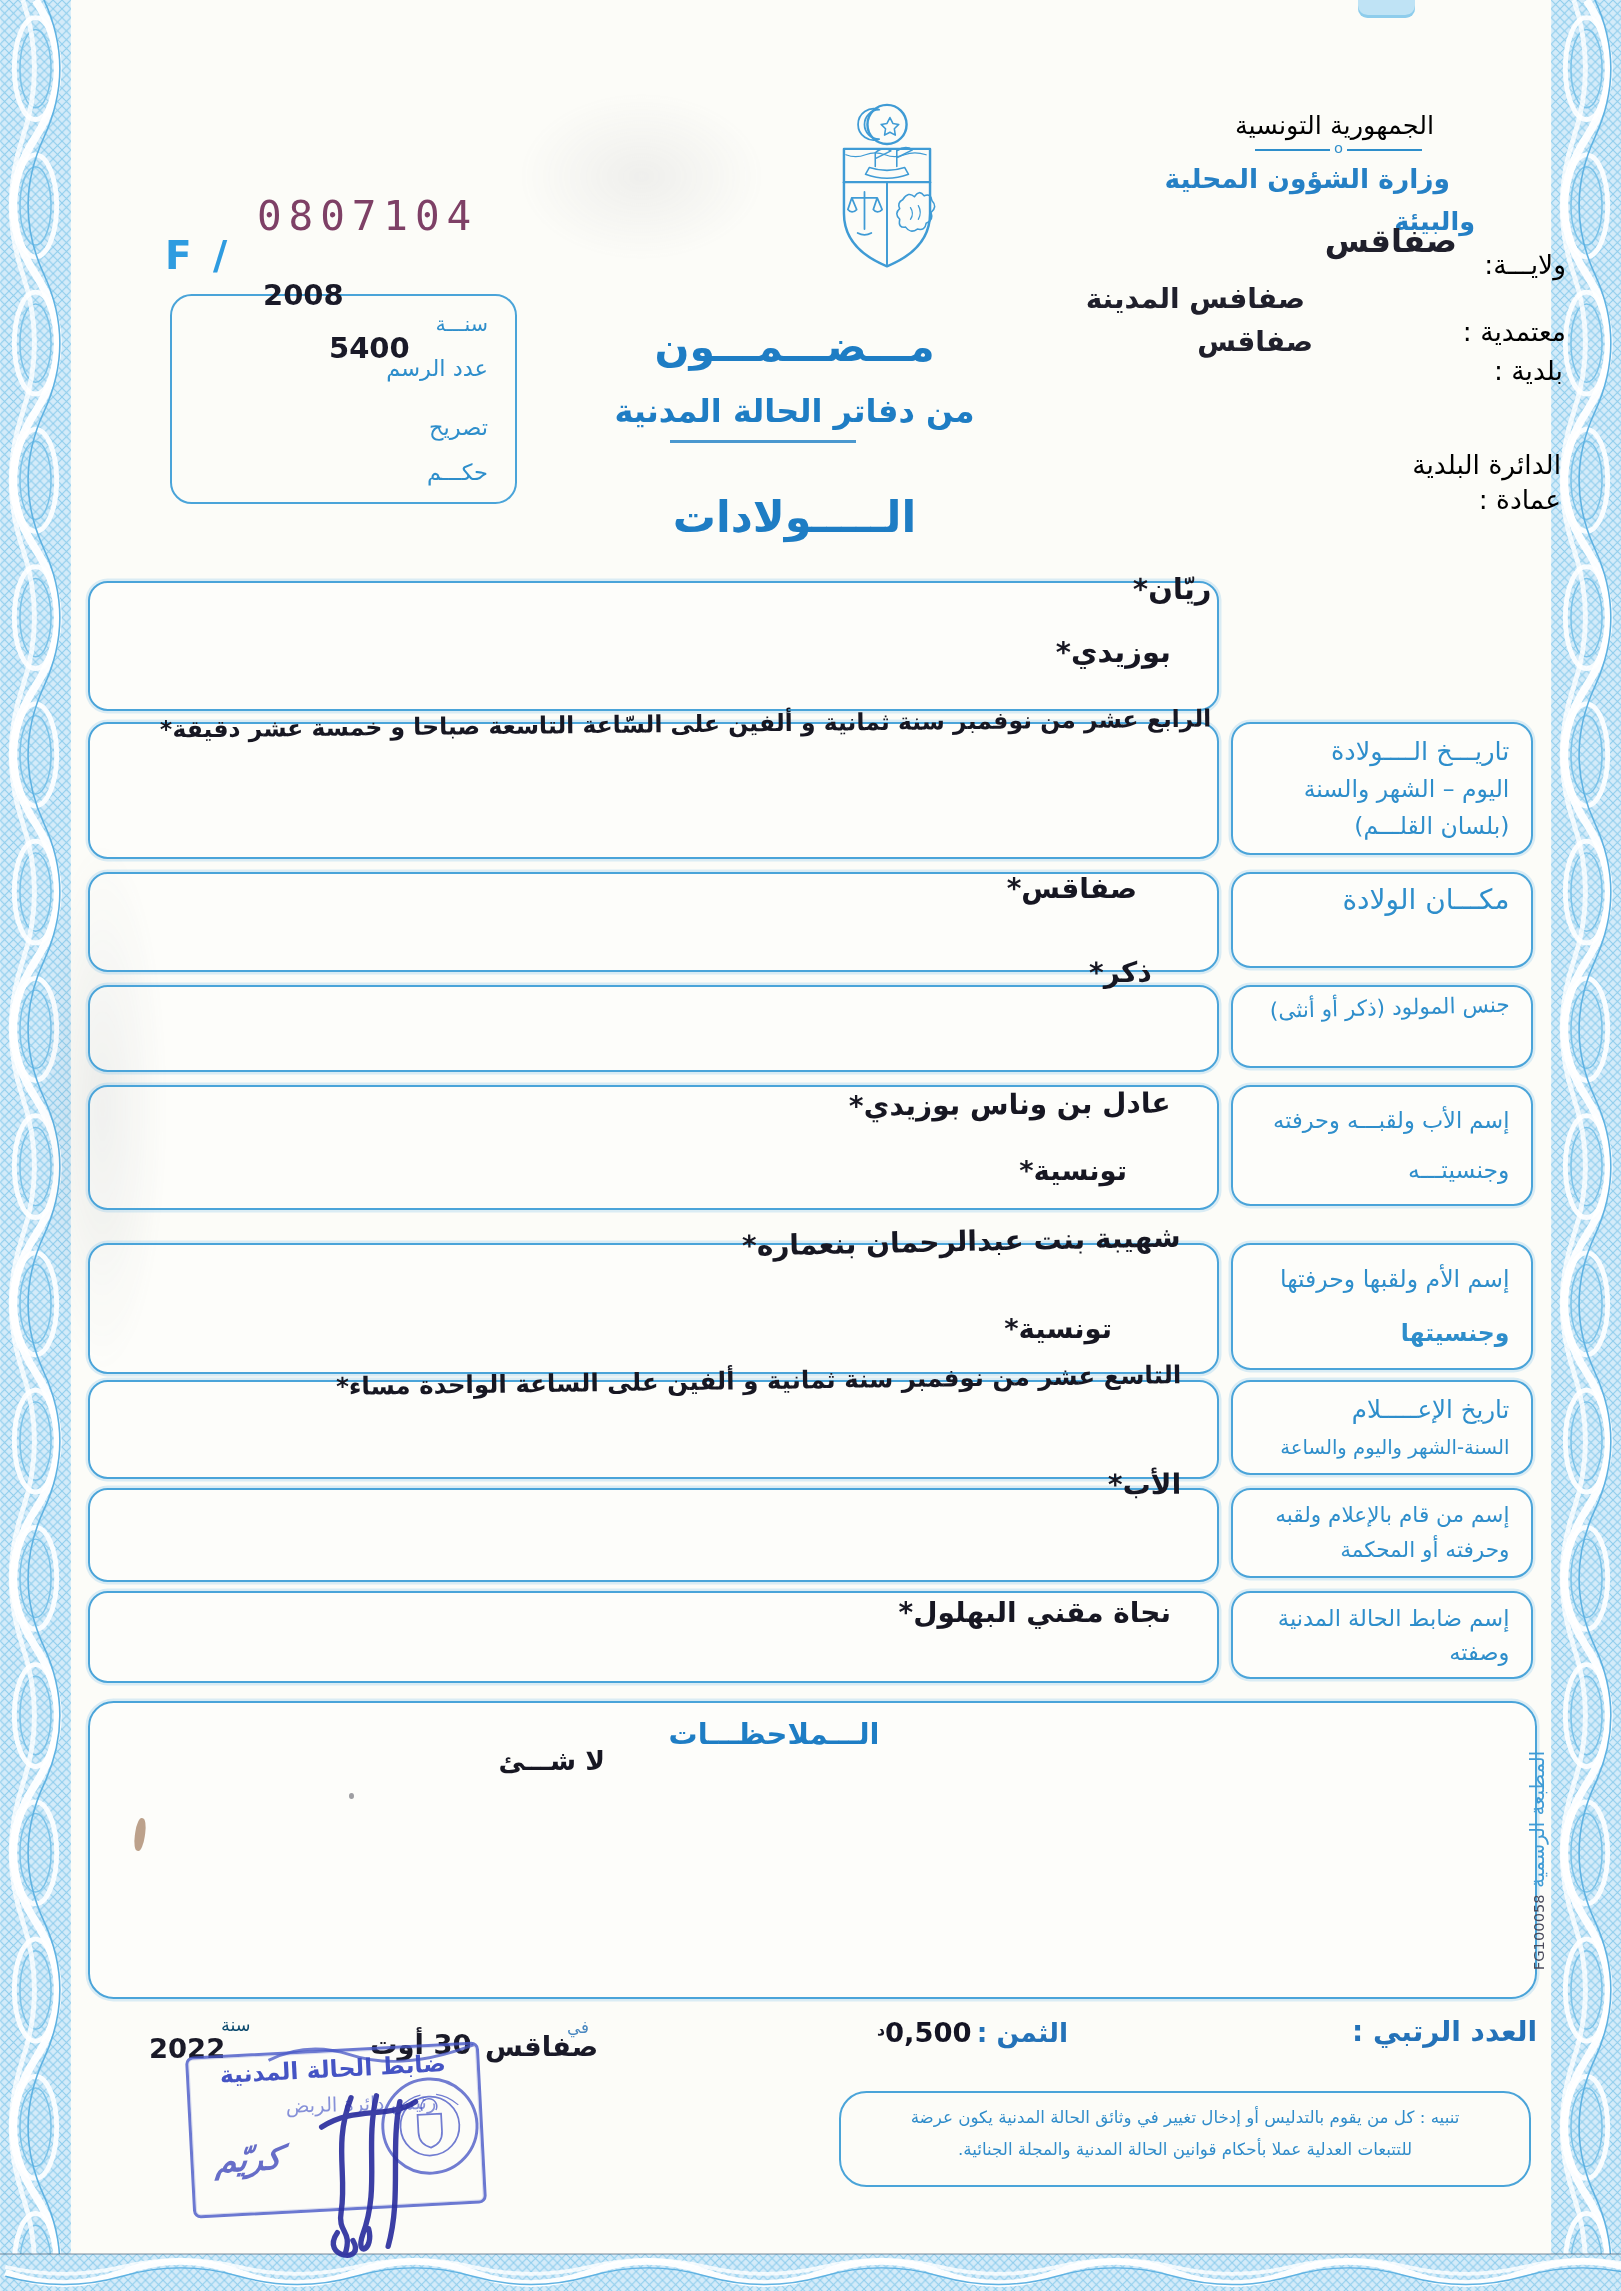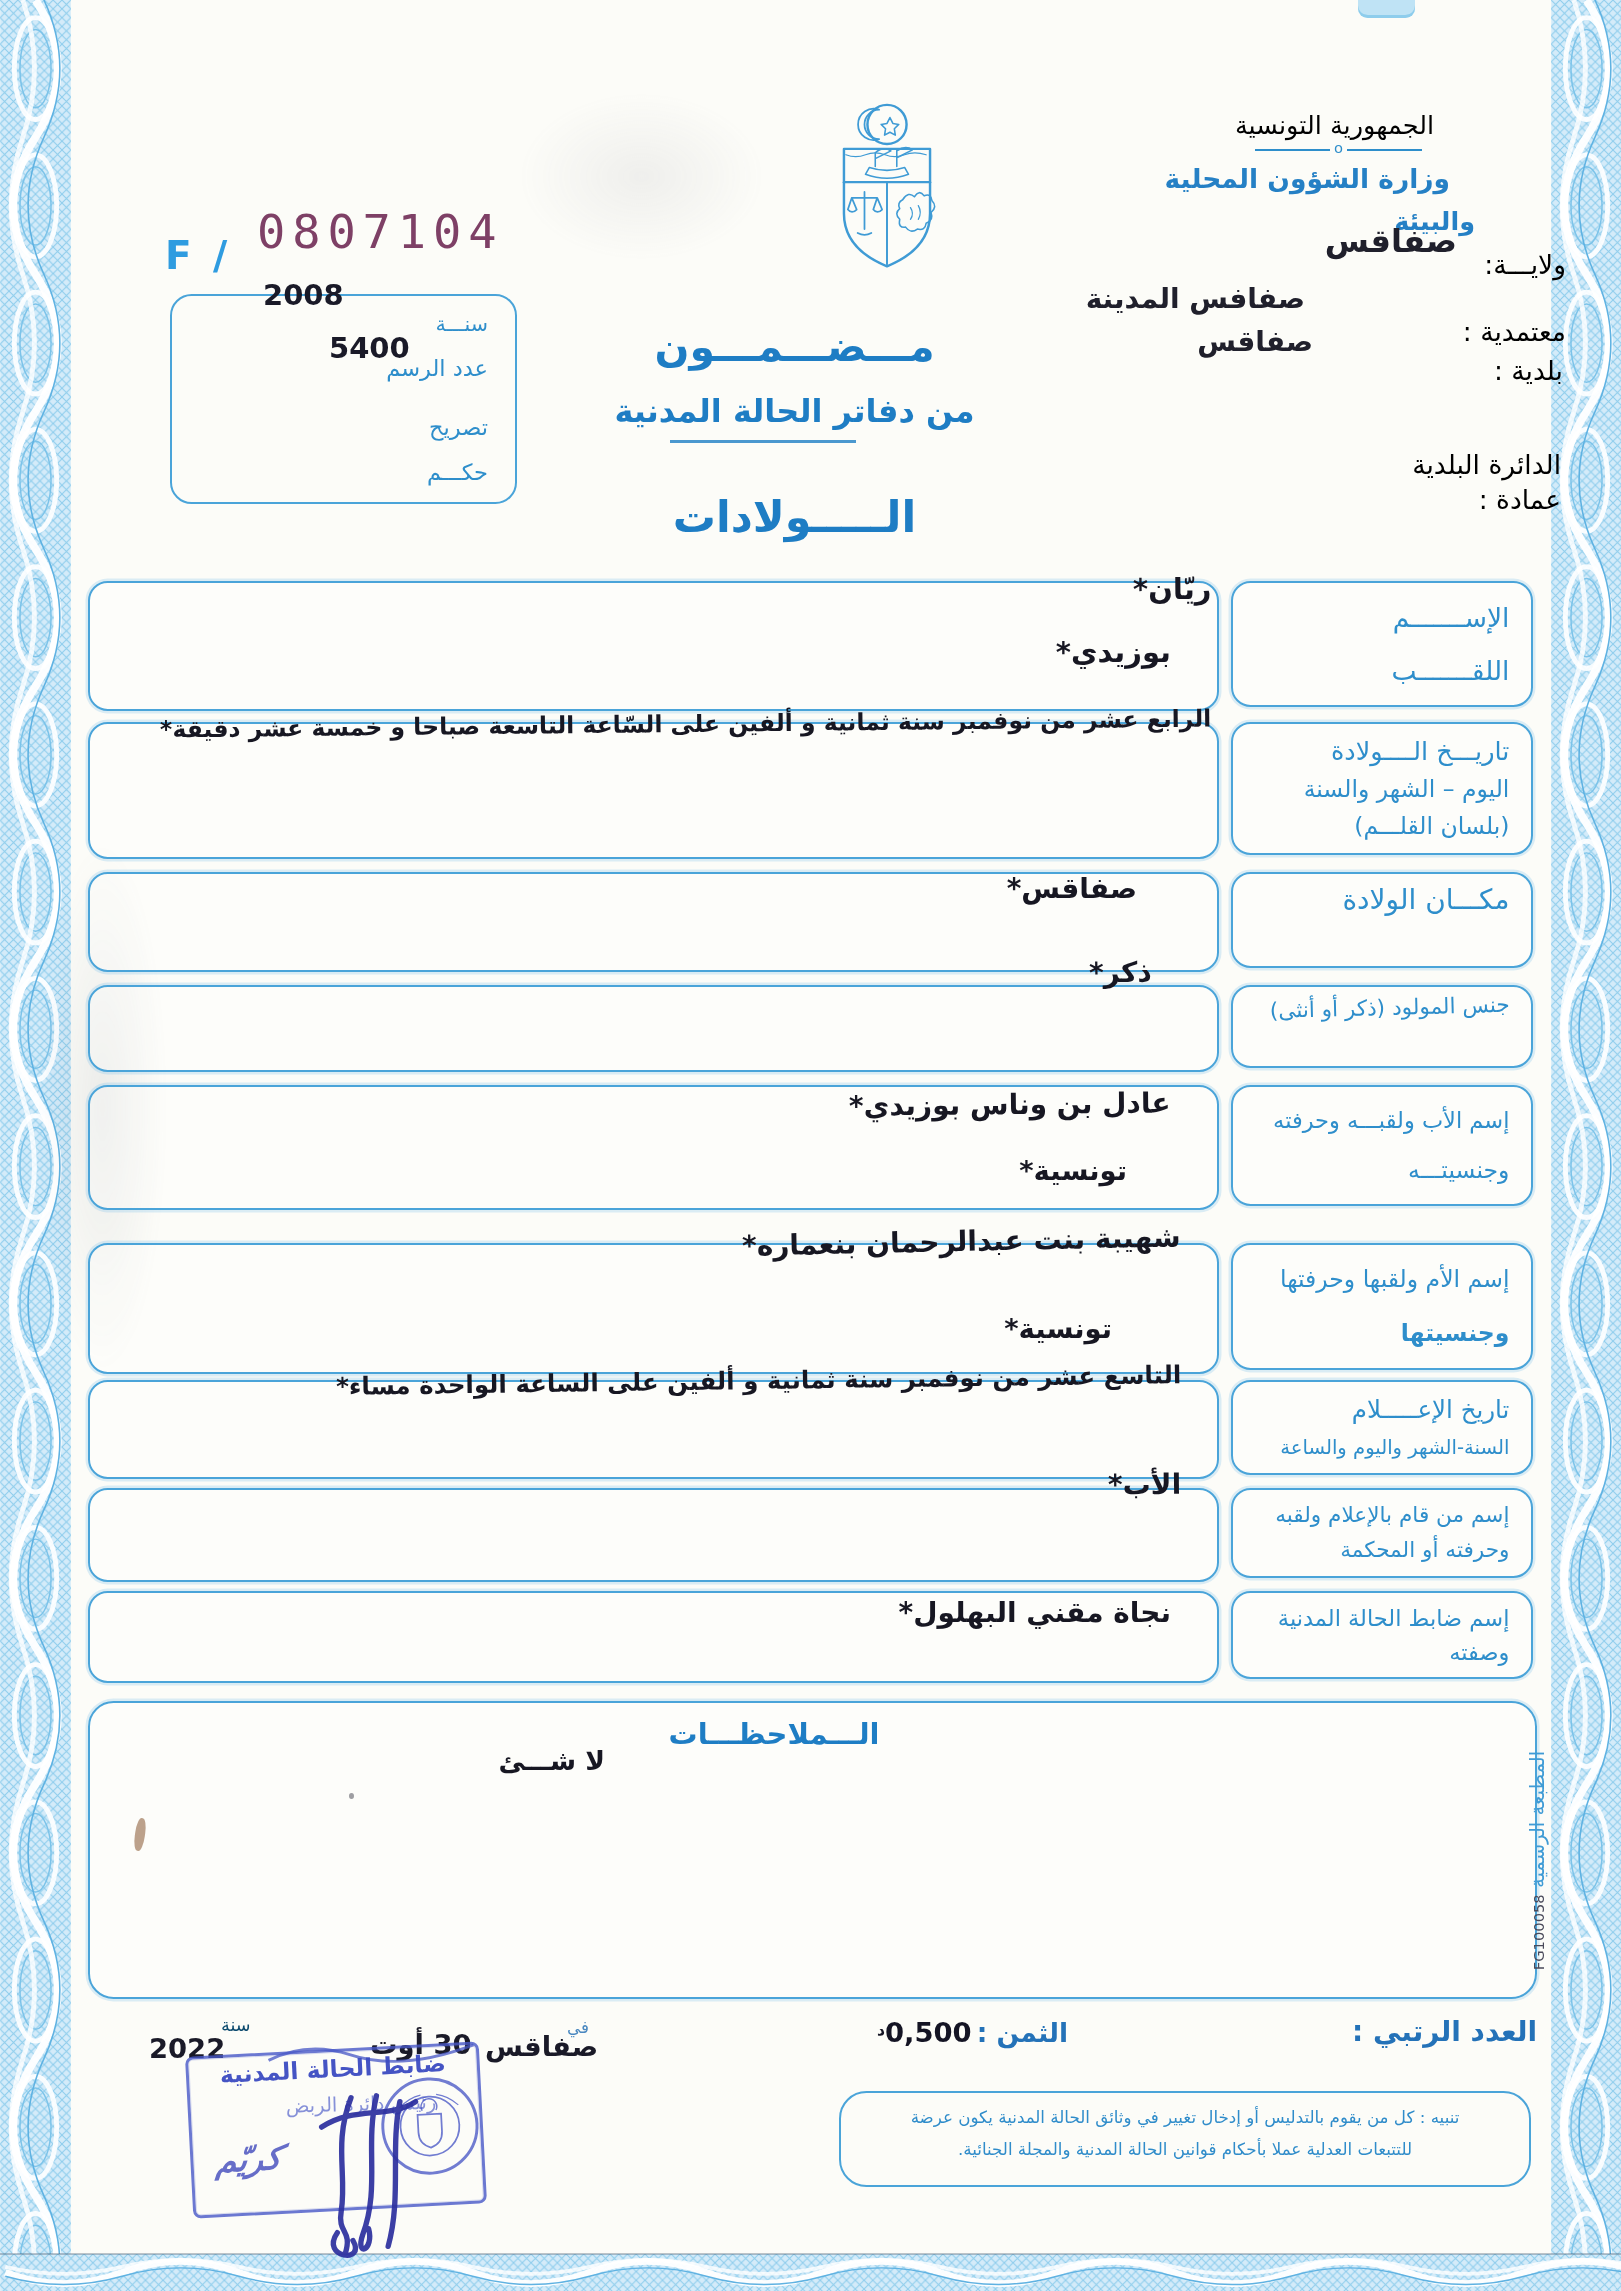--- a/index.html
+++ b/index.html
@@ -30,21 +30,21 @@
   .lbox{
     left:1231px;width:302px;
     display:flex;flex-direction:column;justify-content:space-around;
     padding:7.8px 21.6px;box-sizing:border-box;
     text-align:right;
   }
   .lbox .lbl{color:#2e8ecb;font-size:23.5px;line-height:1.25;}
   .center{justify-content:flex-start;}
   
   .serial-prefix{left:165px;top:233px;font-size:39px;font-weight:600;color:#2f9ce0;direction:ltr;letter-spacing:3.9px;}
-  .serial-number{left:257px;top:204px;font-size:47px;color:#7e4066;direction:ltr;
+  .serial-number{left:257px;top:192px;font-size:41px;color:#7e4066;direction:ltr;
     font-family:"DejaVu Sans Mono",monospace;letter-spacing:6.9px;}
   .regbox{left:170px;top:294px;width:343px;height:206px;border:2.5px solid #4aa4d9;border-radius:21.6px;}
   .reg-lbl{position:absolute;right:1133px;color:#2e8ecb;font-size:22.5px;white-space:nowrap;}
   .reg-val{position:absolute;color:#1a1a28;font-weight:700;font-size:29px;direction:ltr;}
   .hdr-lbl{position:absolute;color:#000000;font-size:26.5px;white-space:nowrap;}
   .hdr-val{position:absolute;color:#20202c;font-weight:700;white-space:nowrap;}
   .doc-title{position:absolute;left:584px;width:421px;text-align:center;color:#1e7dc4;font-weight:700;white-space:nowrap;}
   .divider{position:absolute;left:1255px;top:145px;width:167px;display:flex;align-items:center;justify-content:center;gap:3.9px;color:#2e8ecb;}
   .divider .dline{height:2.5px;background:#2e8ecb;flex:1;}
   .divider .dcirc{font-size:14.7px;line-height:9.8px;transform:translateY(-2px);}
@@ -240,24 +240,20 @@
   <div class="hdr-lbl" style="right:58px;top:355px;">بلدية :</div>
   <div class="hdr-lbl" style="right:60px;top:420px;margin-top:29px;">الدائرة البلدية</div>
   <div class="hdr-lbl" style="right:60px;top:484px;">عمادة :</div>
 
   <div class="doc-title" style="top:323px;font-size:41px;">مـــضـــمـــون</div>
   <div class="doc-title" style="top:392px;font-size:32px;">من دفاتر الحالة المدنية</div>
   <div class="abs title-underline"></div>
   <div class="doc-title" style="top:492px;font-size:43px;">الـــــولادات</div>
 
   <div class="box vbox" style="top:581px;height:126px;"></div>
-  <div class="box lbox" style="top:581px;height:126px;">
-    <div class="lbl" style="font-size:26.5px;">الإســـــــم</div>
-    <div class="lbl" style="font-size:26.5px;">اللقـــــــب</div>
-  </div>
   <div class="val" style="top:572px;right:410px;font-size:29px;transform:rotate(-.5deg);">ريّان*</div>
   <div class="val" style="top:635px;right:450px;font-size:29px;">بوزيدي*</div>
 
   <div class="box vbox" style="top:722px;height:133px;"></div>
   <div class="box lbox" style="top:722px;height:133px;">
     <div class="lbl" style="font-size:25.5px;">تاريـــخ الــــولادة</div>
     <div class="lbl" style="font-size:23.5px;">اليوم – الشهر والسنة</div>
     <div class="lbl" style="font-size:23.5px;">(بلسان القلـــم)</div>
   </div>
   <div class="val" style="top:710px;right:410px;font-size:23.5px;transform:rotate(-.6deg);">الرابع عشر من نوفمبر سنة ثمانية و ألفين  على السّاعة التاسعة صباحا و خمسة عشر دقيقة*</div>

